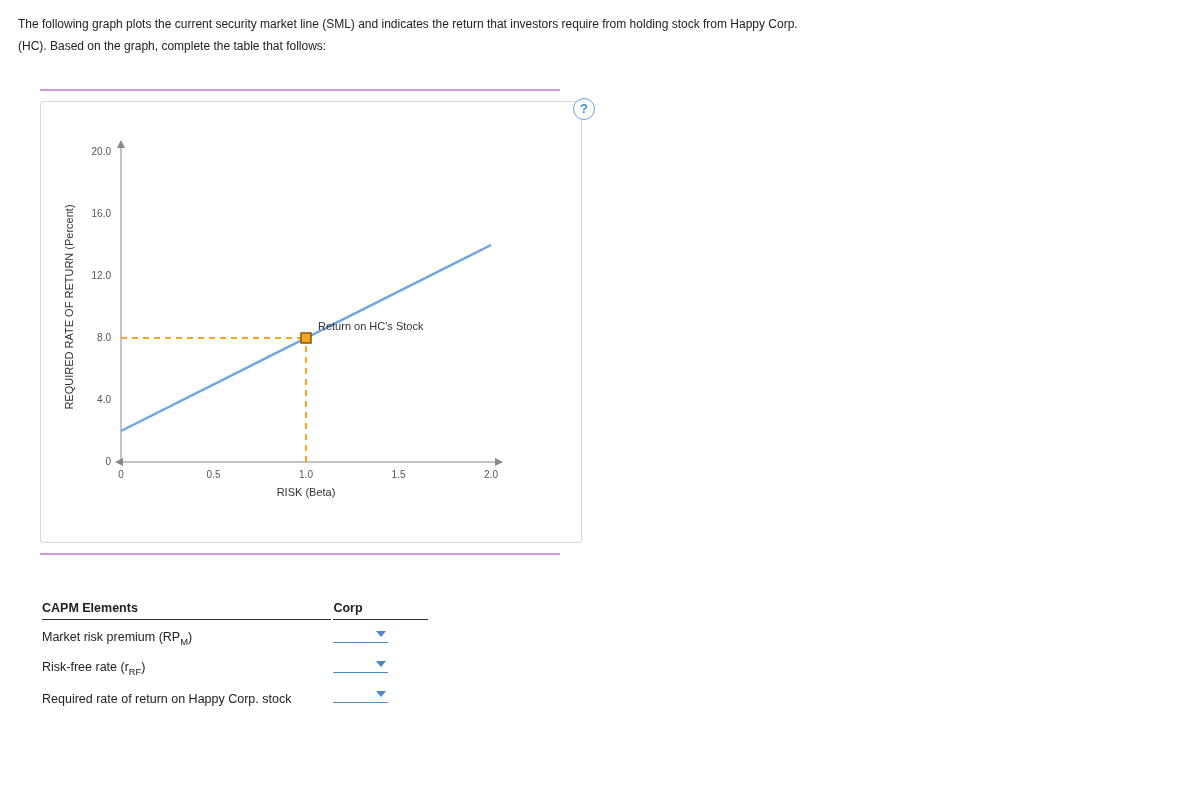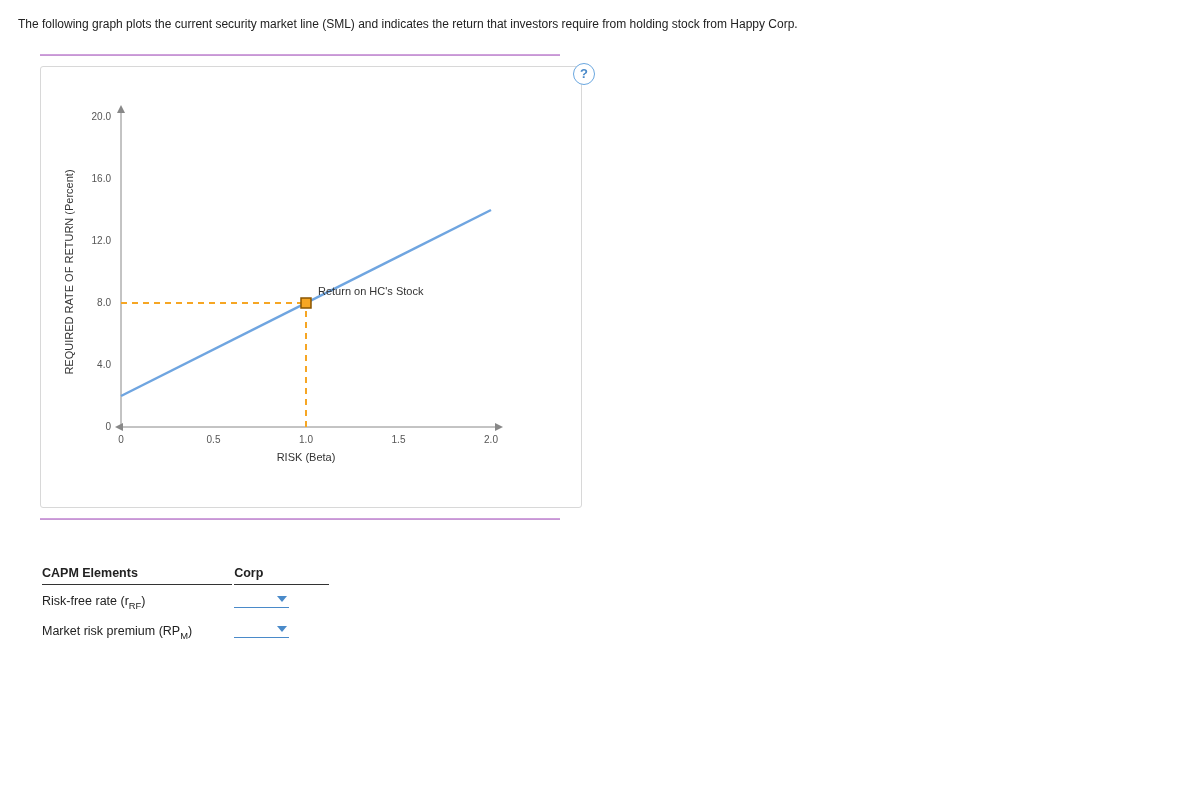--- a/index.html
+++ b/index.html
@@ -5,21 +5,21 @@
   body {
     margin: 0;
     padding: 14px 18px;
     font-family: Arial, Helvetica, sans-serif;
     font-size: 12px;
     color: #222;
     background: #fff;
   }
   .intro {
     line-height: 1.8;
-    margin-bottom: 18px;
+    margin-bottom: 32px;
   }
   .hrule {
     height: 2px;
     background: linear-gradient(#d4a5e0, #c293d0);
     margin: 0 0 4px 0;
     width: 520px;
     margin-left: 22px;
   }
   .chart-card {
     border: 1px solid #d8d8d8;
@@ -83,20 +83,21 @@
     border-right:5px solid transparent;
     border-top:6px solid #4a8ac9;
   }
   sub { font-size: 0.75em; }
 </style>
 </head>
 <body>
 
 <div class="intro">
   <span>The following graph plots the current security market line (SML) and indicates the return that investors require from holding stock from Happy Corp.</span><br>
+  <span>(HC). Based on the graph, complete the table that follows:</span>
 </div>
 
 <div class="hrule"></div>
 
 <div class="chart-card">
   <div class="help-btn">?</div>
   <svg id="chart" width="460" height="410">
       <line x1="70" y1="350" x2="70" y2="32" stroke="#888" stroke-width="1"></line>
       <polygon points="70,28 66,36 74,36" class="arrowhead"></polygon>
       <line x1="70" y1="350" x2="448" y2="350" stroke="#888" stroke-width="1"></line>
@@ -127,21 +128,25 @@
 
 <table class="tbl">
   <thead>
     <tr>
       <th>CAPM Elements</th>
       <th>Corp</th>
     </tr>
   </thead>
   <tbody id="tbody">
       <tr>
+        <td>Market risk premium (RP<sub>M</sub>)</td>
+        <td><span class="dd"></span></td>
+      </tr>
+      <tr>
         <td>Risk-free rate (r<sub>RF</sub>)</td>
         <td><span class="dd"></span></td>
       </tr>
       <tr>
-        <td>Market risk premium (RP<sub>M</sub>)</td>
+        <td>Required rate of return on Happy Corp. stock</td>
         <td><span class="dd"></span></td>
       </tr>
     </tbody>
 </table>
 
 </body></html>

